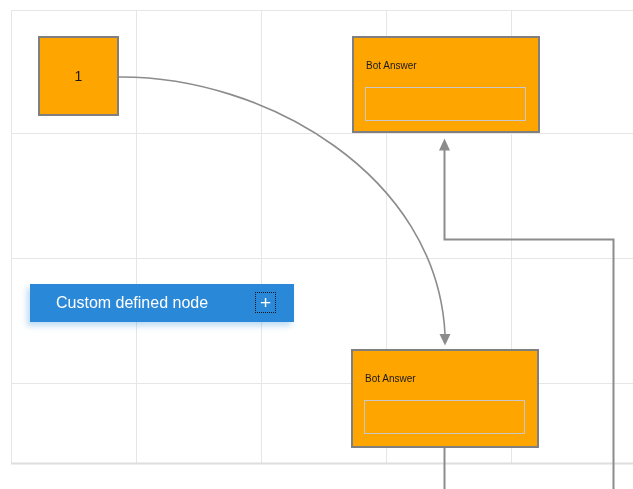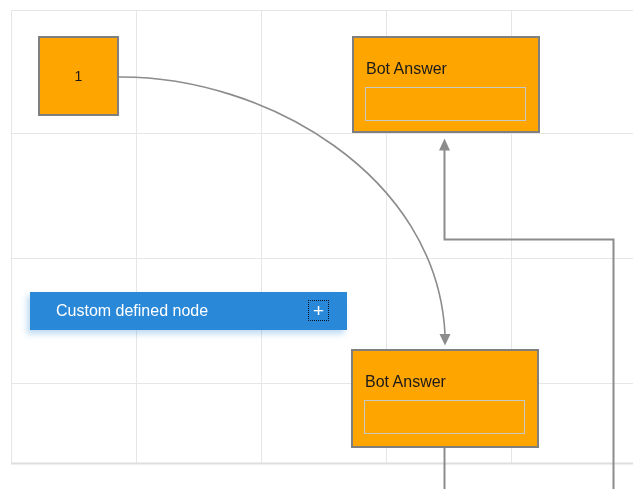--- a/index.html
+++ b/index.html
@@ -40,29 +40,29 @@
   .node-square{
     left:38px;top:36px;width:81px;height:80px;
     display:flex;align-items:center;justify-content:center;
     font-size:14px;
   }
   .bot-node{width:188px;}
   #bot-top{left:352px;top:36px;height:97px;}
   #bot-bottom{left:351px;top:349px;height:99px;}
   .bot-title{
     position:absolute;left:12px;top:22px;
-    font-size:16px;color:var(--text-dark);white-space:nowrap;
+    font-size:10px;color:var(--text-dark);white-space:nowrap;
   }
   .bot-field{
     position:absolute;left:11px;top:49px;width:161px;height:34px;
     box-sizing:border-box;border:1px solid var(--inner-border);
     background:transparent;
   }
   .custom-bar{
-    position:absolute;left:30px;top:292px;width:317px;height:38px;
+    position:absolute;left:30px;top:284px;width:264px;height:38px;
     background:var(--accent-blue);
     display:flex;align-items:center;
     padding-left:26px;box-sizing:border-box;
     color:var(--text-light);font-size:16px;
     box-shadow:-3px 4px 6px rgba(43,136,216,0.30);
   }
   .plus-btn{
     position:absolute;right:18px;top:8px;width:21px;height:21px;
     box-sizing:border-box;border:1px dotted rgba(0,0,0,0.85);
     background:transparent;color:var(--text-light);

